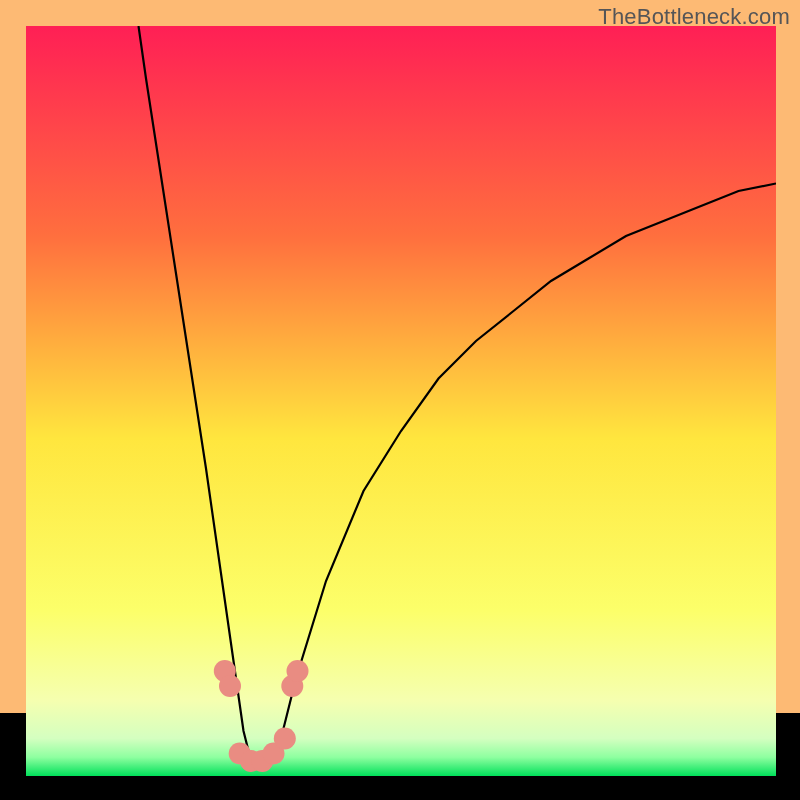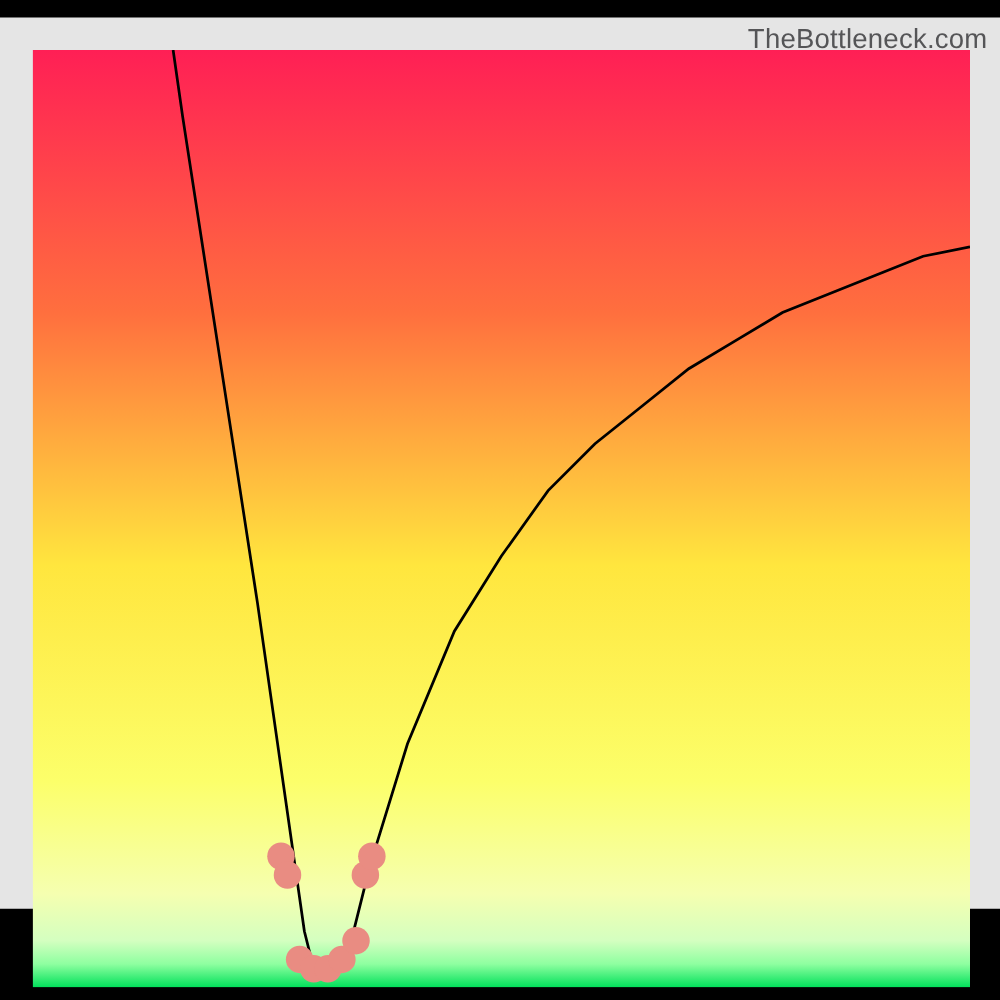--- a/index.html
+++ b/index.html
@@ -1,21 +1,21 @@
 <!DOCTYPE html>
 <html><head>
 <meta charset="utf-8">
 <style>
   * { margin: 0; padding: 0; box-sizing: border-box; }
   html, body { width: 800px; height: 800px; background: #000; overflow: hidden; }
   .frame {
     position: absolute;
-    left: 0; top: 14px;
+    left: 0; top: 0;
     width: 800px; height: 713px;
-    background: #e5e5e5;
+    background: #fdba74;
   }
   .plot {
     position: absolute;
     left: 26px;
     top: 26px;
     width: 750px;
     height: 750px;
     overflow: hidden;
   }
   .plot svg { display: block; }

